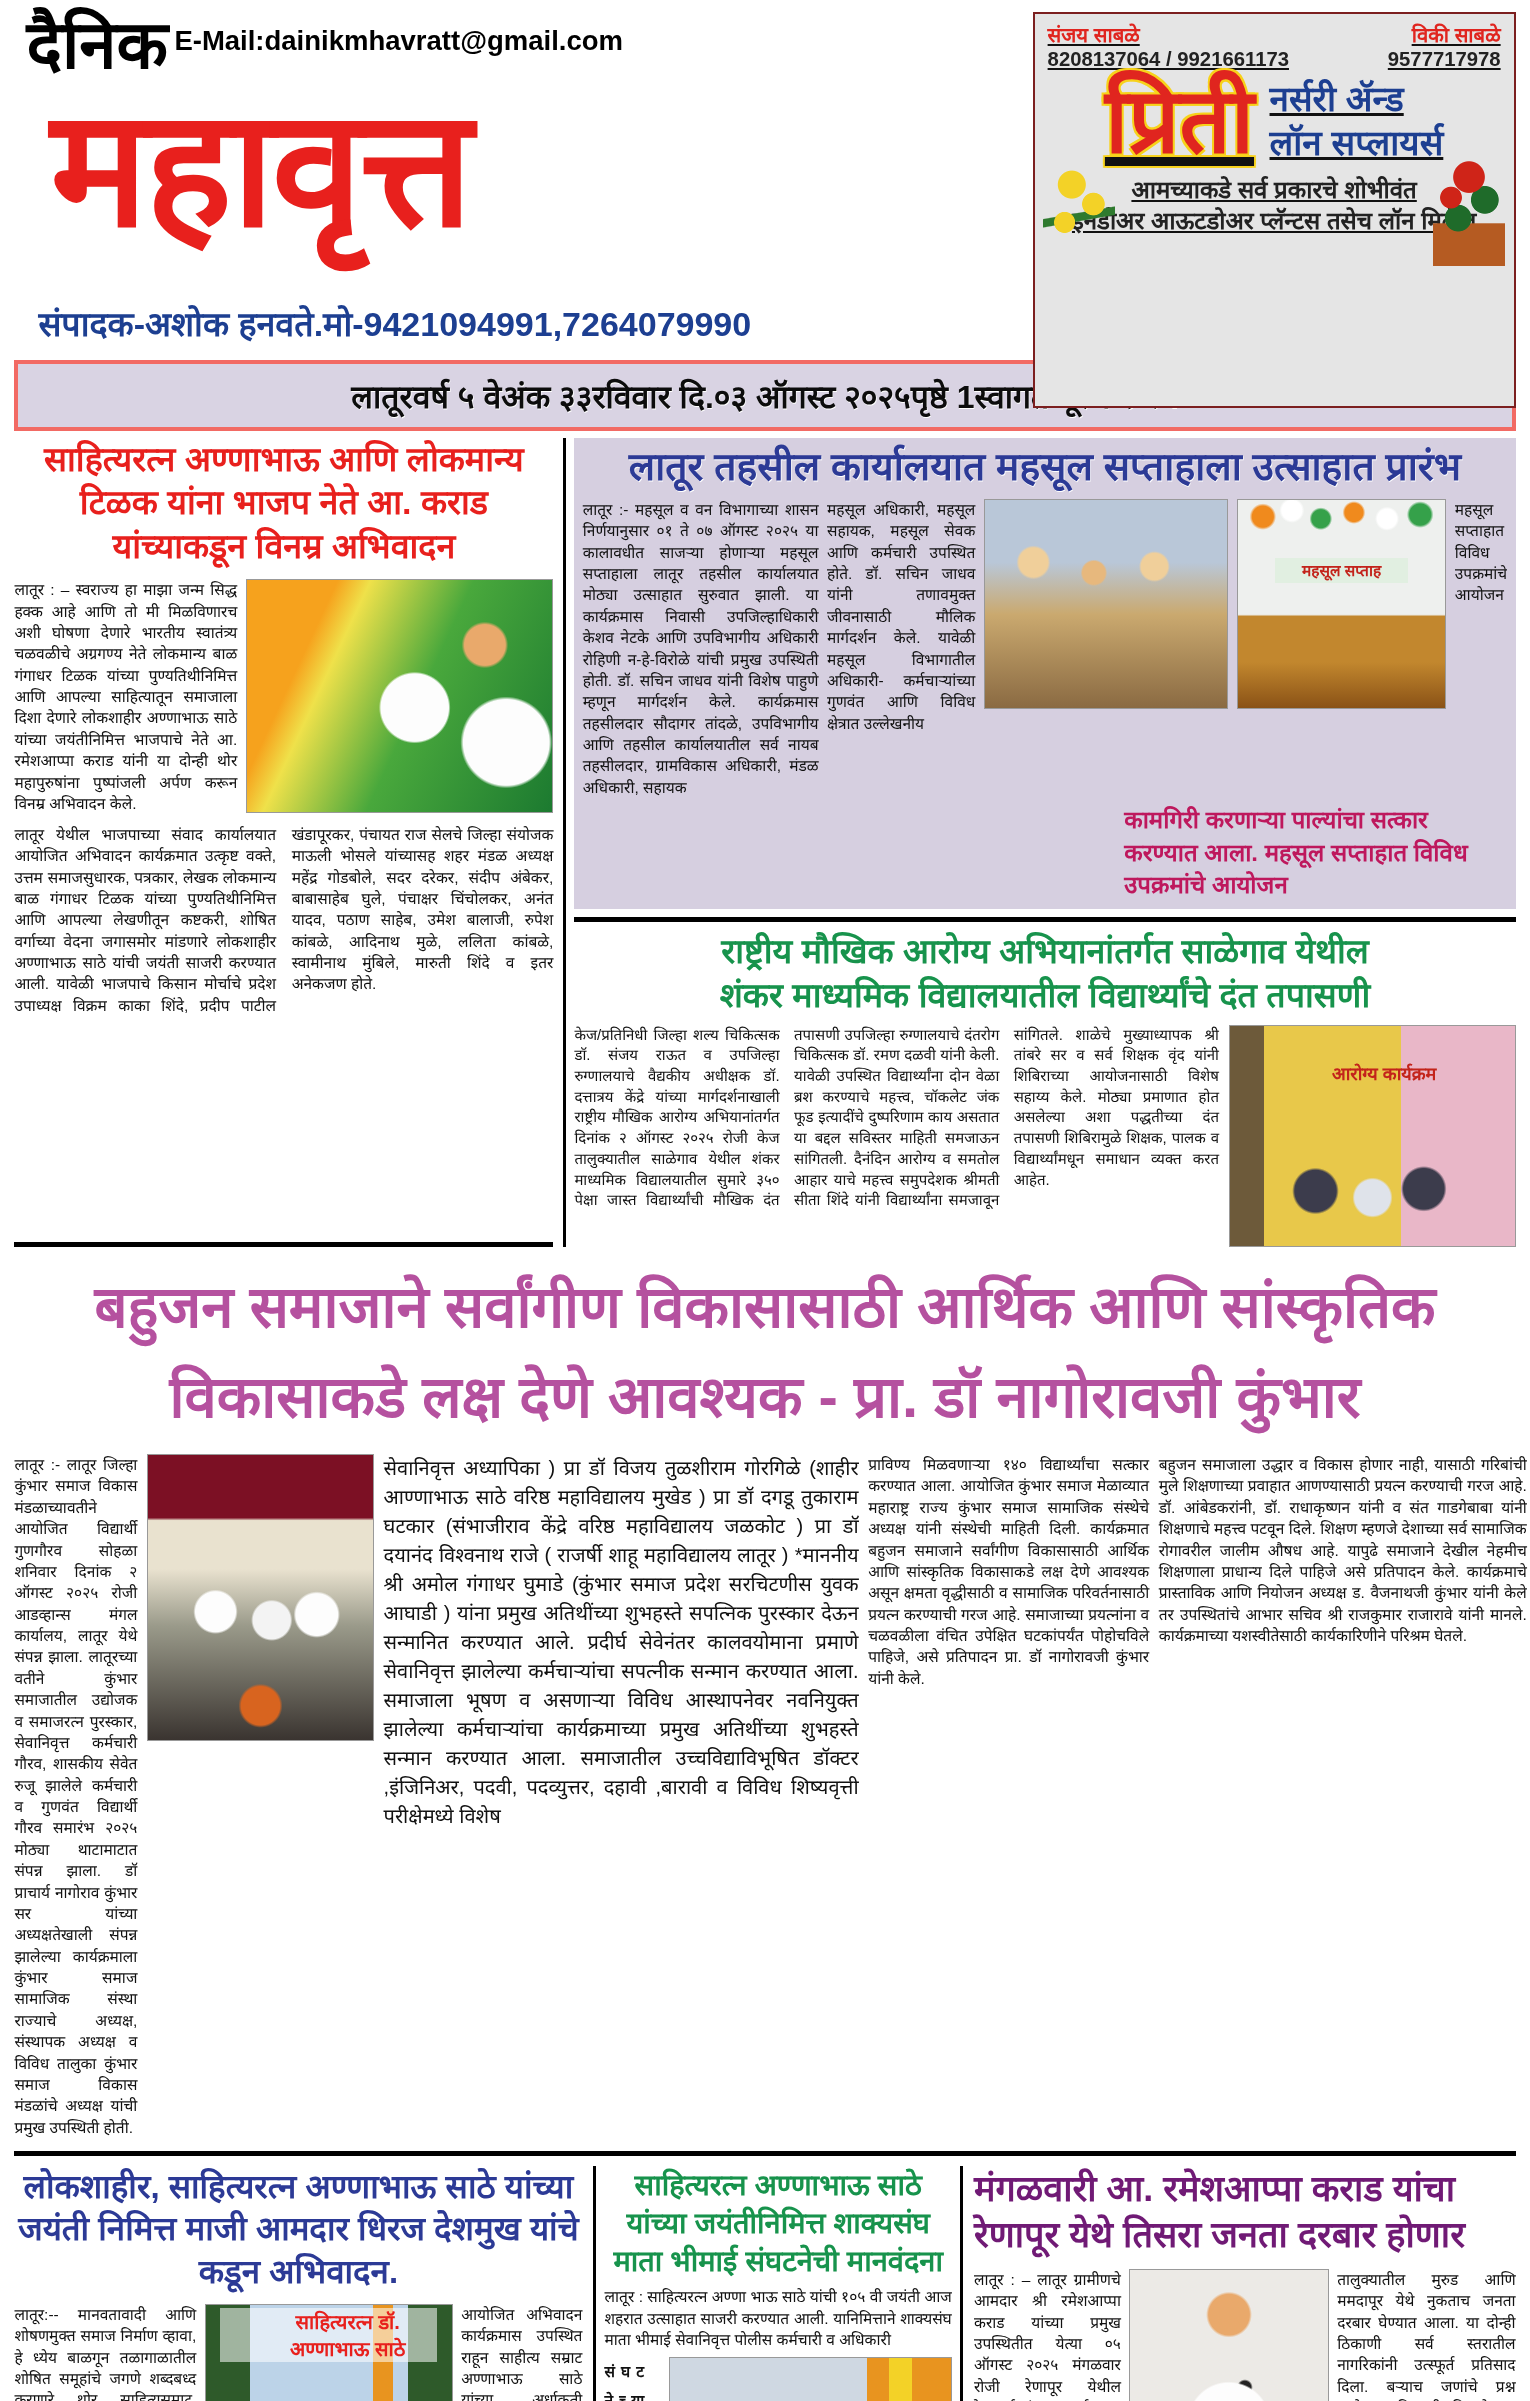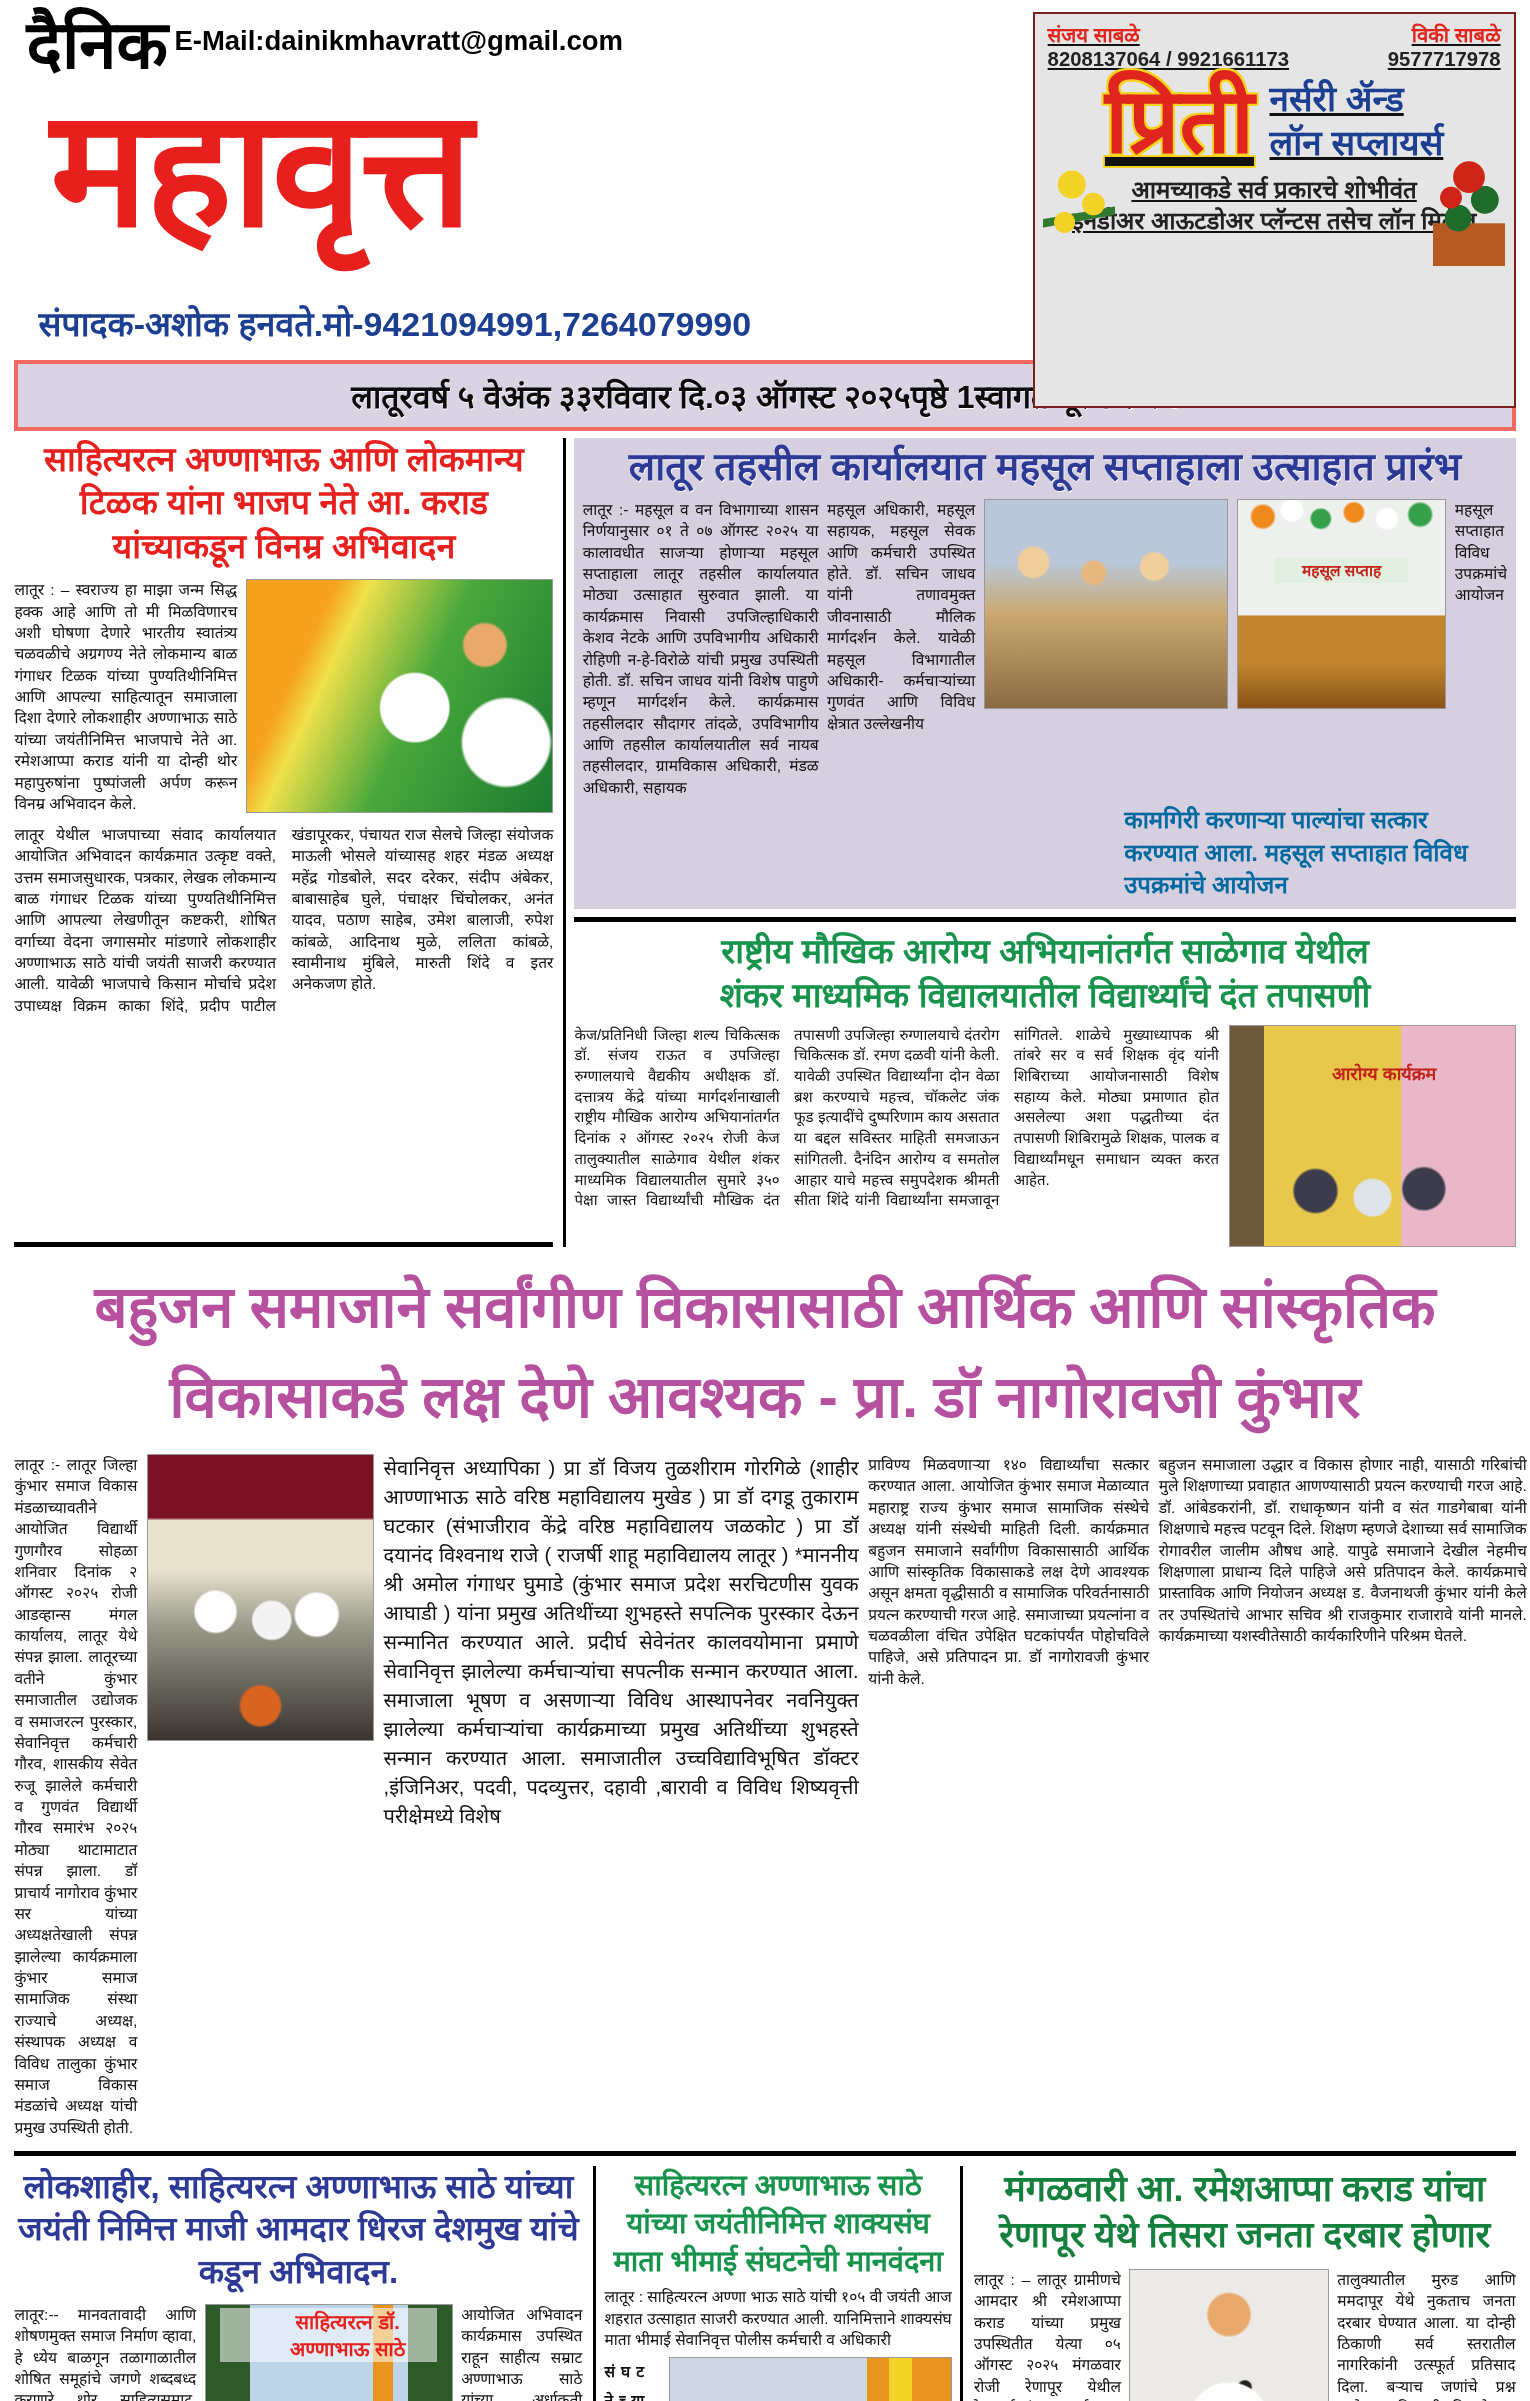--- a/index.html
+++ b/index.html
@@ -73,21 +73,21 @@
                 linear-gradient(180deg, #b9c7d8 0 30%, #caa96f 55%, #8a6a42 100%); }
   .ph-dais { width:24%; height:210px;
     background: radial-gradient(circle at 12% 8%, #f08a1d 0 4%, transparent 5%),
                 radial-gradient(circle at 26% 5%, #ffffff 0 4%, transparent 5%),
                 radial-gradient(circle at 40% 9%, #35a14a 0 4%, transparent 5%),
                 radial-gradient(circle at 56% 6%, #f08a1d 0 4%, transparent 5%),
                 radial-gradient(circle at 72% 9%, #ffffff 0 4%, transparent 5%),
                 radial-gradient(circle at 88% 7%, #35a14a 0 4%, transparent 5%),
                 linear-gradient(180deg, #eef0ee 0 55%, #c2872e 56% 78%, #8a5216 100%); }
   .dais-banner { top:28%; color:#c3231b; font-size:15.5px; background:rgba(223,238,223,.9); margin:0 18%; padding:1.2px 0; }
-  .lav-caption { margin-top:6px; margin-left:auto; width:383px; font-size:24px; font-weight:bold; line-height:1.35; color:#0369a1; }
+  .lav-caption { margin-top:6px; margin-left:auto; width:383px; font-size:24px; font-weight:bold; line-height:1.35; color:#be185d; }
 
   .dental { border-top:5.4px solid #000; margin-top:8.4px; padding-top:7.2px; }
   .hl-green { color:#17934c; font-size:34px; font-weight:bold; text-align:center; line-height:1.3; }
   .dental-row { display:flex; gap:9.6px; margin-top:7.2px; }
   .dental-body { flex:1; column-count:3; column-gap:14.4px; font-size:15px; }
   .ph-dental { width:287px; height:222px;
     background: radial-gradient(circle at 30% 75%, #3c3c4c 0 8%, transparent 9%),
                 radial-gradient(circle at 50% 78%, #dfe3ea 0 8%, transparent 9%),
                 radial-gradient(circle at 68% 74%, #3c3c4c 0 8%, transparent 9%),
                 linear-gradient(90deg, #6d5a3a 0 12%, #e8c84a 12% 60%, #e9b7c8 60% 100%); }
@@ -126,21 +126,21 @@
   .bb-row { display:flex; gap:7.2px; margin-top:6px; }
   .bb-vert { width:57px; font-size:15.5px; font-weight:bold; line-height:1.9; word-break:break-all; letter-spacing:6px; }
   .ph-bhimai { flex:1; height:239px;
     background: radial-gradient(circle at 22% 62%, #eef0f2 0 8%, transparent 9%),
                 radial-gradient(circle at 45% 65%, #2e3a4a 0 8%, transparent 9%),
                 radial-gradient(circle at 68% 62%, #eef0f2 0 8%, transparent 9%),
                 linear-gradient(90deg, transparent 0 70%, #e8941f 70% 78%, #f3d227 78% 86%, #e8941f 86%),
                 linear-gradient(180deg, #cfd8e2 0 45%, #7a8494 75%, #4a5260 100%); }
 
   .bart-c { flex:1; }
-  .hl-red2 { color:#15803d; font-size:36px; font-weight:bold; text-align:center; line-height:1.3; }
+  .hl-red2 { color:#701a75; font-size:36px; font-weight:bold; line-height:1.3; }
   .bc-row { display:flex; gap:8.4px; margin-top:9.6px; }
   .bc-c1 { width:28%; } .bc-c2 { width:34%; }
   .ph-karad { width:38%; height:281px;
     background: radial-gradient(circle at 50% 16%, #e9a96b 0 8%, transparent 9%),
                 radial-gradient(circle at 50% 55%, #fdfdfd 0 22%, transparent 23%),
                 radial-gradient(circle at 58% 42%, #222 0 3%, transparent 4%),
                 linear-gradient(180deg, #eceae6 0 70%, #e0dcd4 100%),
                 linear-gradient(90deg, transparent 0 78%, #d8641f 78%); }
 </style>
 </head>

